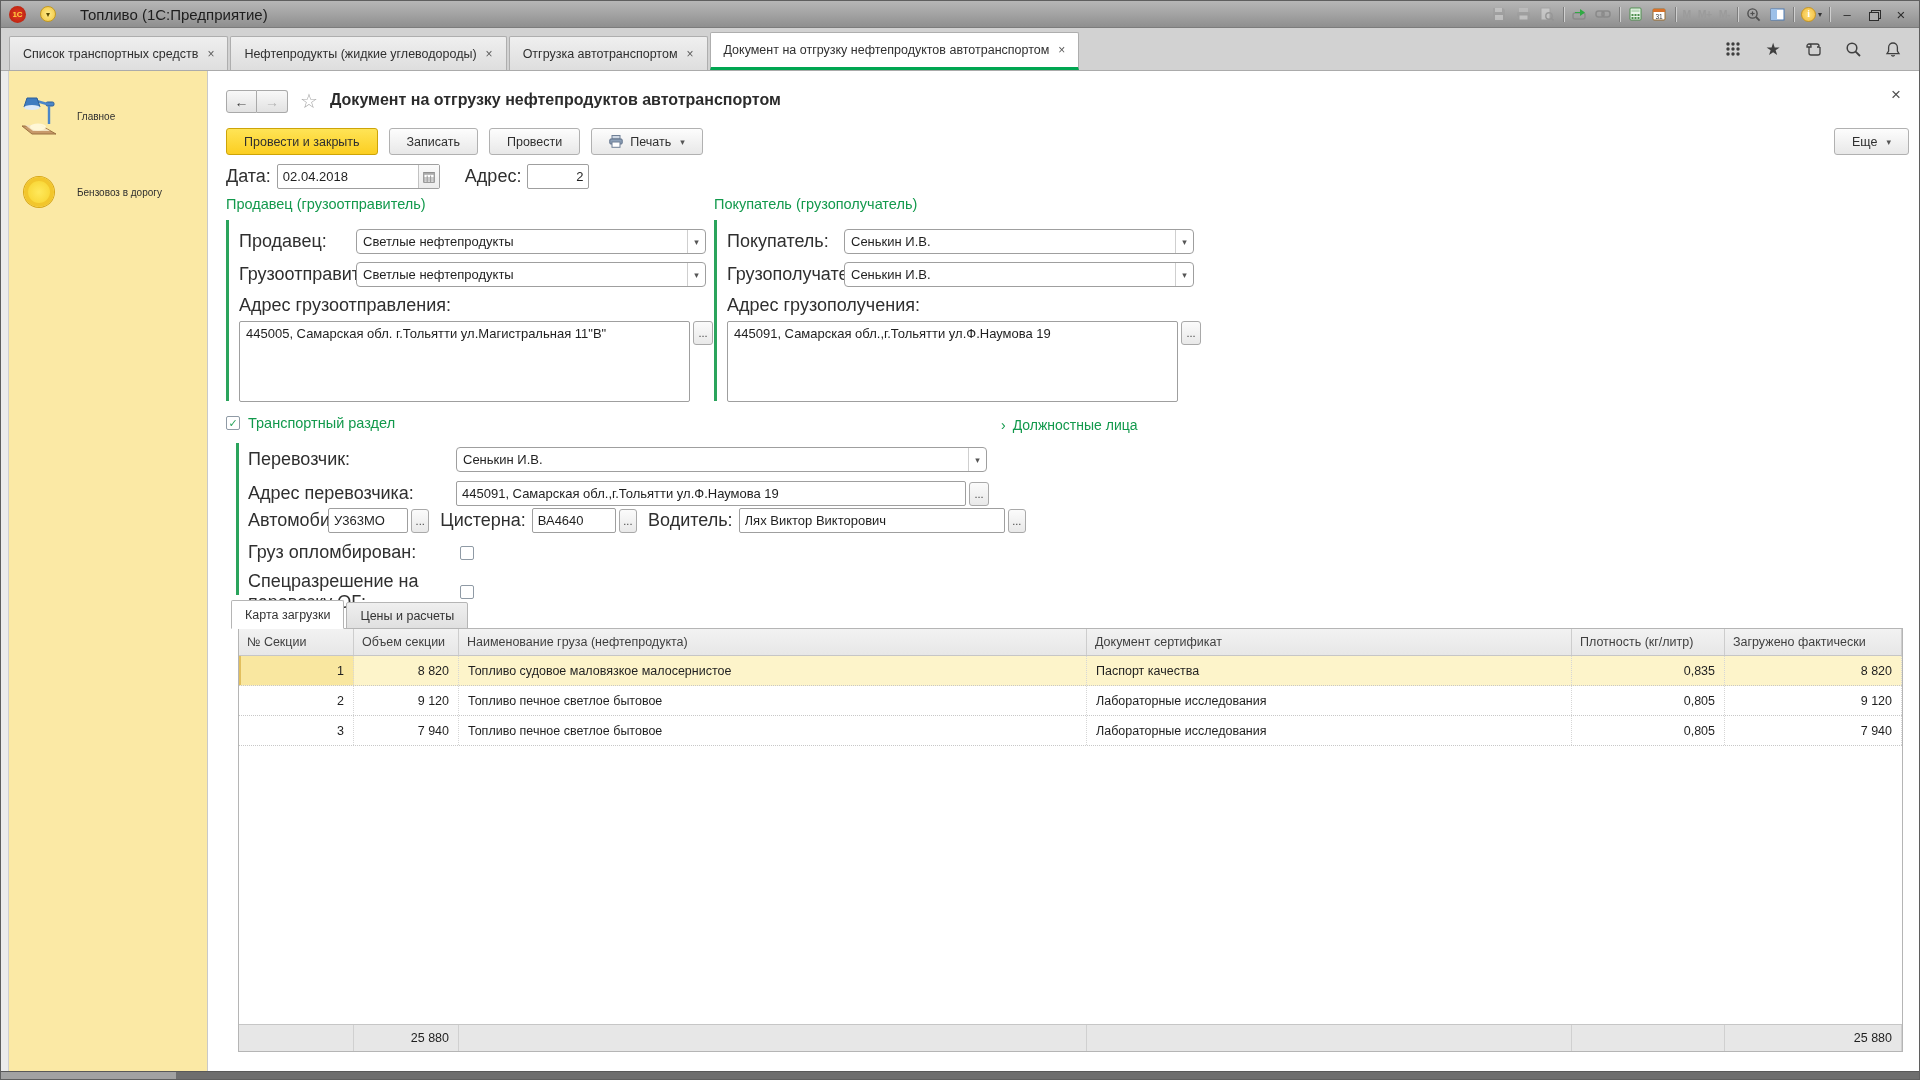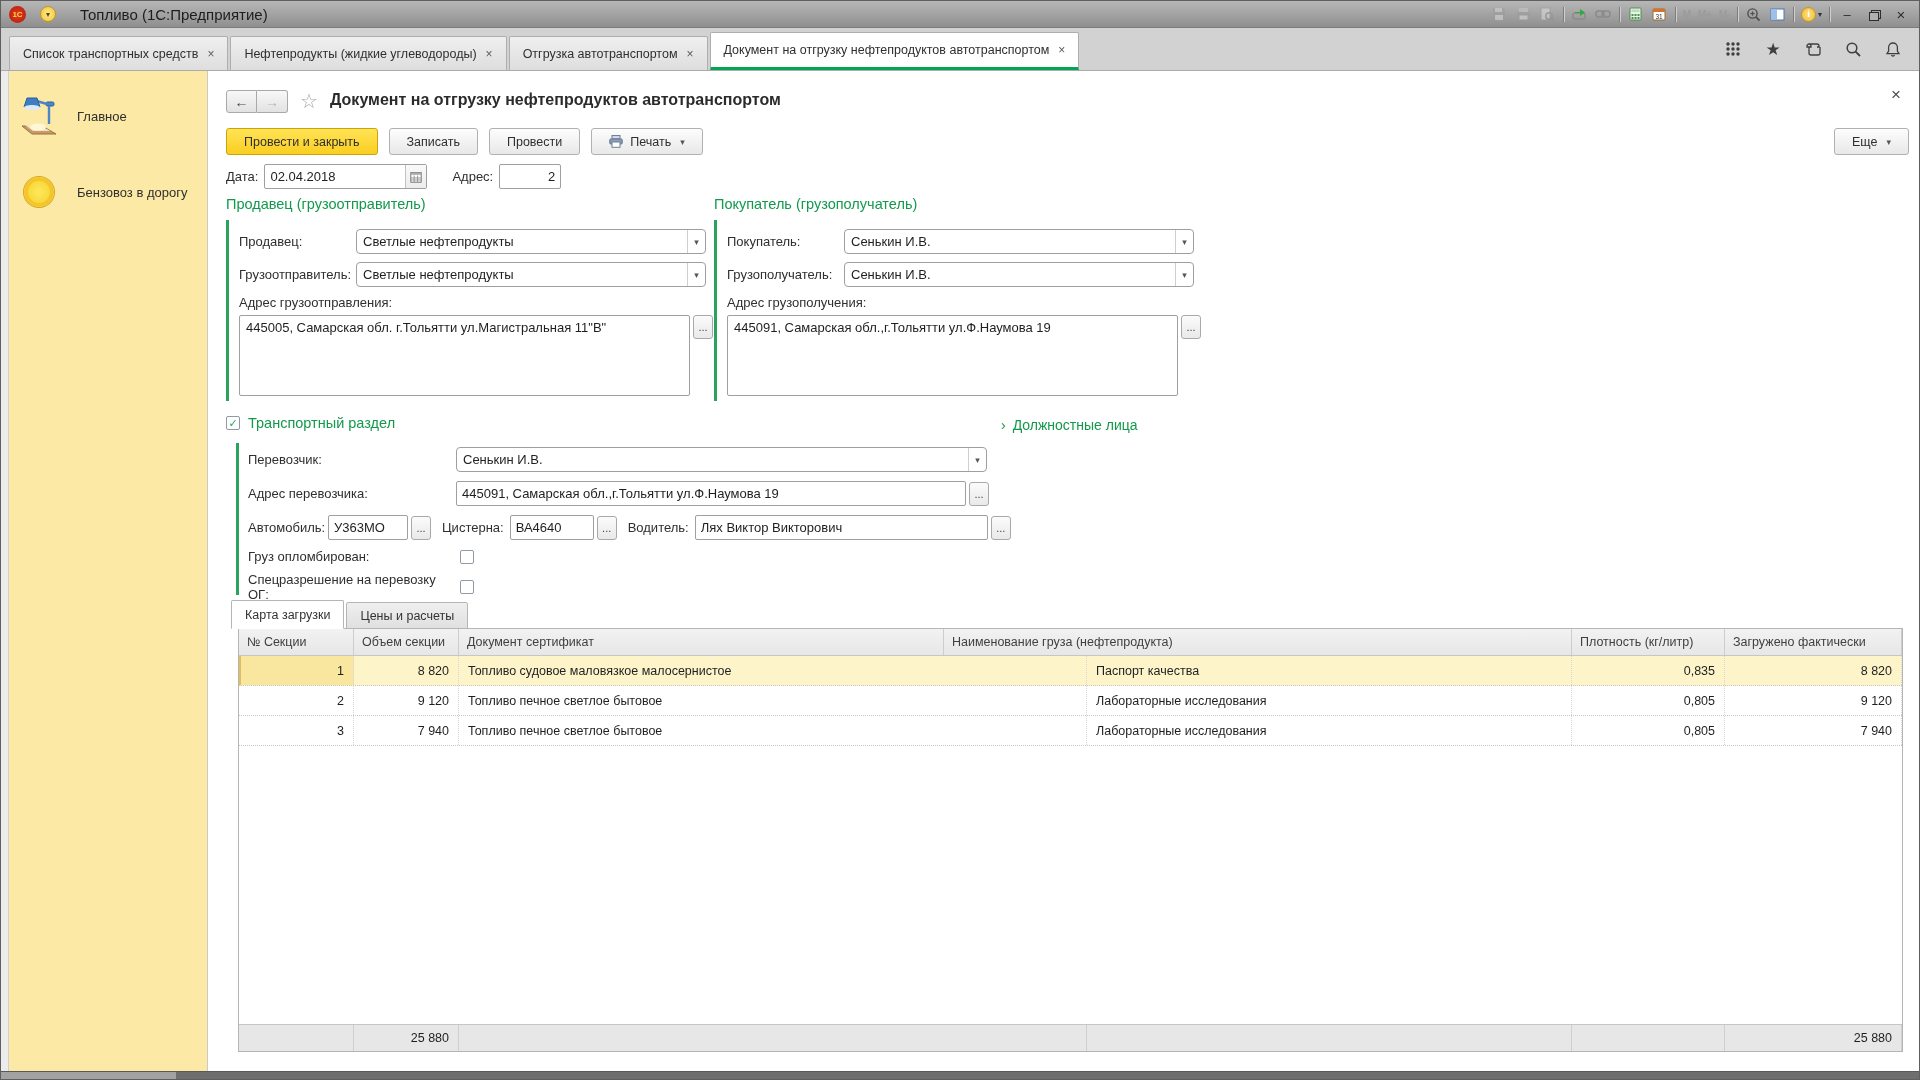--- a/index.html
+++ b/index.html
@@ -39,42 +39,42 @@
   .app-tab.active{height:38px;background:#fff;border-bottom:3px solid #00a651;font-weight:normal}
   .tabbar-right{margin-left:auto;display:flex;align-items:center;gap:20px;padding:0 16px;height:100%}
   .tabbar-right .ticon{display:flex;align-items:center;justify-content:center;width:20px;height:20px;color:#3f3f3f}
   .star-glyph{font-size:17px;color:#3f3f3f;line-height:1}
 
   
   .sidebar{position:absolute;left:0;top:70px;width:207px;height:1002px;background:#fbe9a5;border-right:1px solid #c9c9c9}
   .sidebar-edge{position:absolute;left:0;top:0;width:8px;height:100%;background:#ececec;border-right:1px solid #cfcfcf}
   .side-item{position:absolute;left:10px;width:190px;display:flex;align-items:center;gap:10px;cursor:pointer}
   .side-ico{width:56px;display:flex;justify-content:center}
-  .side-label{font-size:13px;color:#2f2f2f}
+  .side-label{font-size:10px;color:#2f2f2f}
   .coin{width:30px;height:30px;border-radius:50%;background:radial-gradient(#ffe95c,#f7d22e);border:4px solid #f2c62c;box-shadow:0 0 0 1px #d8a816}
 
   
   .main{position:absolute;left:207px;top:70px;width:1713px;height:1002px;background:#fff;font-size:13px}
   .navgrp{position:absolute;left:18px;top:19px;display:flex}
   .nav-btn{width:31px;height:23px;border:1px solid #a9a9a9;background:linear-gradient(#f8f8f8,#e2e2e2);
     display:flex;align-items:center;justify-content:center;font-size:14px;color:#3f3f3f}
   .nav-btn:first-child{border-radius:3px 0 0 3px}
   .nav-btn:last-child{border-radius:0 3px 3px 0;border-left:none;color:#b5b5b5}
   .fav-star{position:absolute;left:92px;top:18px;font-size:20px;color:#a8a8a8}
   .page-title{position:absolute;left:122px;top:20px;font-size:16px;font-weight:bold;color:#2b2b2b}
   .form-close{position:absolute;right:20px;top:14px;font-size:17px;color:#4f4f4f;cursor:pointer}
 
   .toolbar{position:absolute;left:18px;top:57px;display:flex;gap:11px}
   .btn{height:27px;padding:0 17px;border:1px solid #b1b1b1;border-radius:3px;font-size:12.5px;color:#2f2f2f;
     background:linear-gradient(#fdfdfd,#e8e8e8);display:flex;align-items:center;gap:7px;cursor:pointer;white-space:nowrap}
   .btn.primary{background:linear-gradient(#ffe456,#fbce21);border-color:#cda408;font-weight:normal}
   .btn .dd{font-size:9px;color:#555;margin-left:2px}
   .more-btn{position:absolute;right:12px;top:57px}
 
-  .lbl{color:#2f2f2f;font-size:13px}
+  .lbl{color:#2f2f2f;font-size:18px}
   .field{border:1px solid #9f9f9f;border-radius:2px;background:#fff;height:25px;display:flex;align-items:center}
   .field input{border:none;outline:none;flex:1;font:13px "Liberation Sans","DejaVu Sans",sans-serif;padding:0 5px;color:#1f1f1f;background:transparent;min-width:0}
   .field input.num{text-align:right}
   .sq-btn{width:21px;height:23px;border-left:1px solid #c2c2c2;background:linear-gradient(#fafafa,#ececec);
     display:flex;align-items:center;justify-content:center;font-size:11px;color:#444;cursor:pointer}
   .dots-btn{width:20px;height:24px;border:1px solid #a9a9a9;border-radius:3px;background:linear-gradient(#fbfbfb,#e9e9e9);
     font-size:11px;color:#444;display:flex;align-items:center;justify-content:center;cursor:pointer}
   .combo{border:1px solid #9f9f9f;border-radius:4px;height:25px;display:flex;align-items:center;background:#fff}
   .combo .val{flex:1;padding:0 6px;font-size:13px;color:#1f1f1f;white-space:nowrap;overflow:hidden}
   .combo .arr{width:18px;height:23px;border-left:1px solid #cfcfcf;display:flex;align-items:center;justify-content:center;font-size:9px;color:#555;cursor:pointer}
@@ -412,21 +412,21 @@
     </div>
 
     <div class="section" style="left:28px;top:372px;width:790px;height:152px;padding-top:4px;padding-left:9px">
       <div class="frow" style="margin-bottom:9px">
         <span class="lbl" style="width:208px;flex:none">Перевозчик:</span>
         <div class="combo" style="width:531px">
           <span class="val">Сенькин И.В.</span>
           <span class="arr">▾</span>
         </div>
       </div>
-      <div class="frow" style="margin-bottom:9px">
+      <div class="frow" style="margin-bottom:2px">
         <span class="lbl" style="width:208px;flex:none">Адрес перевозчика:</span>
         <div class="field" style="width:510px">
           <input value="445091, Самарская обл.,г.Тольятти ул.Ф.Наумова 19" style="">
         </div>
         <div class="dots-btn" style="margin-left:3px">...</div>
       </div>
       <div class="frow" style="margin-bottom:9px">
         <span class="lbl" style="width:80px;flex:none">Автомобиль:</span>
         <div class="field" style="width:80px">
             <input value="У363МО" style="">
@@ -455,22 +455,22 @@
 
     <div class="ttabs">
       <div class="ttab active">Карта загрузки</div>
       <div class="ttab">Цены и расчеты</div>
     </div>
 
     <div class="grid">
       <div class="g-head">
         <div class="gc c1">№ Секции</div>
         <div class="gc c2">Объем секции</div>
+        <div class="gc c3">Наименование груза (нефтепродукта)</div>
         <div class="gc c4">Документ сертификат</div>
-        <div class="gc c3">Наименование груза (нефтепродукта)</div>
         <div class="gc c5">Плотность (кг/литр)</div>
         <div class="gc c6">Загружено фактически</div>
       </div>
 
       <div class="g-row hl">
         <div class="gc c1">1</div>
         <div class="gc c2">8 820</div>
         <div class="gc c3">Топливо судовое маловязкое малосернистое</div>
         <div class="gc c4">Паспорт качества</div>
         <div class="gc c5">0,835</div>

